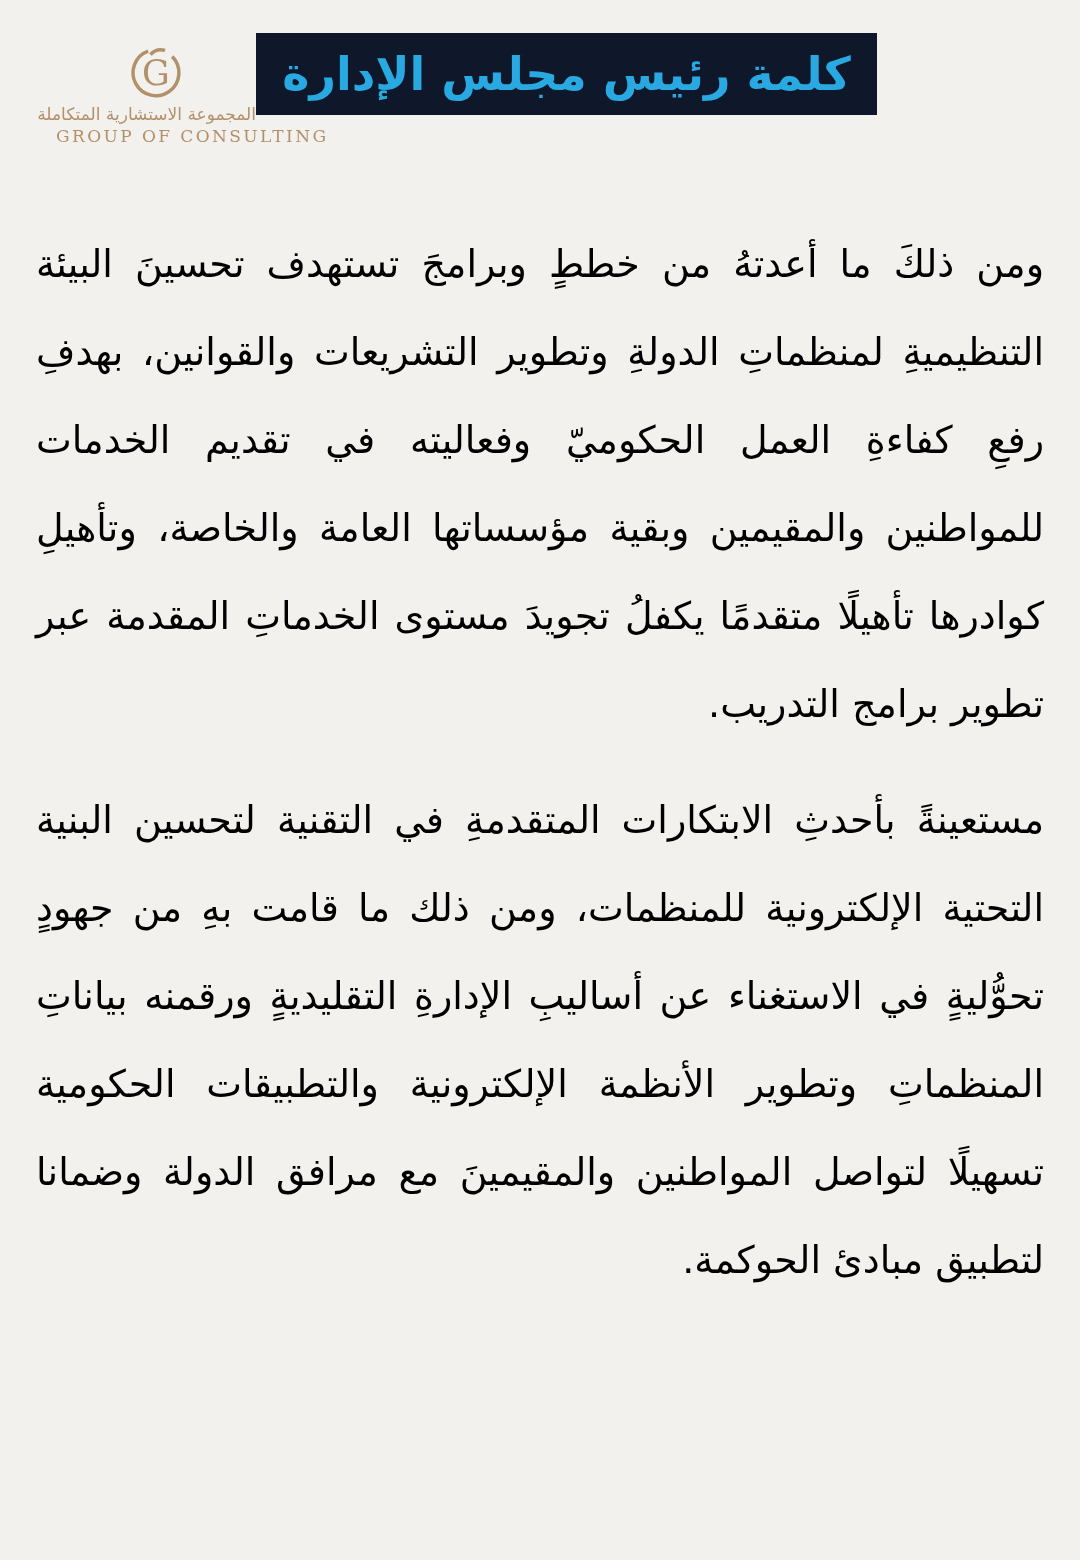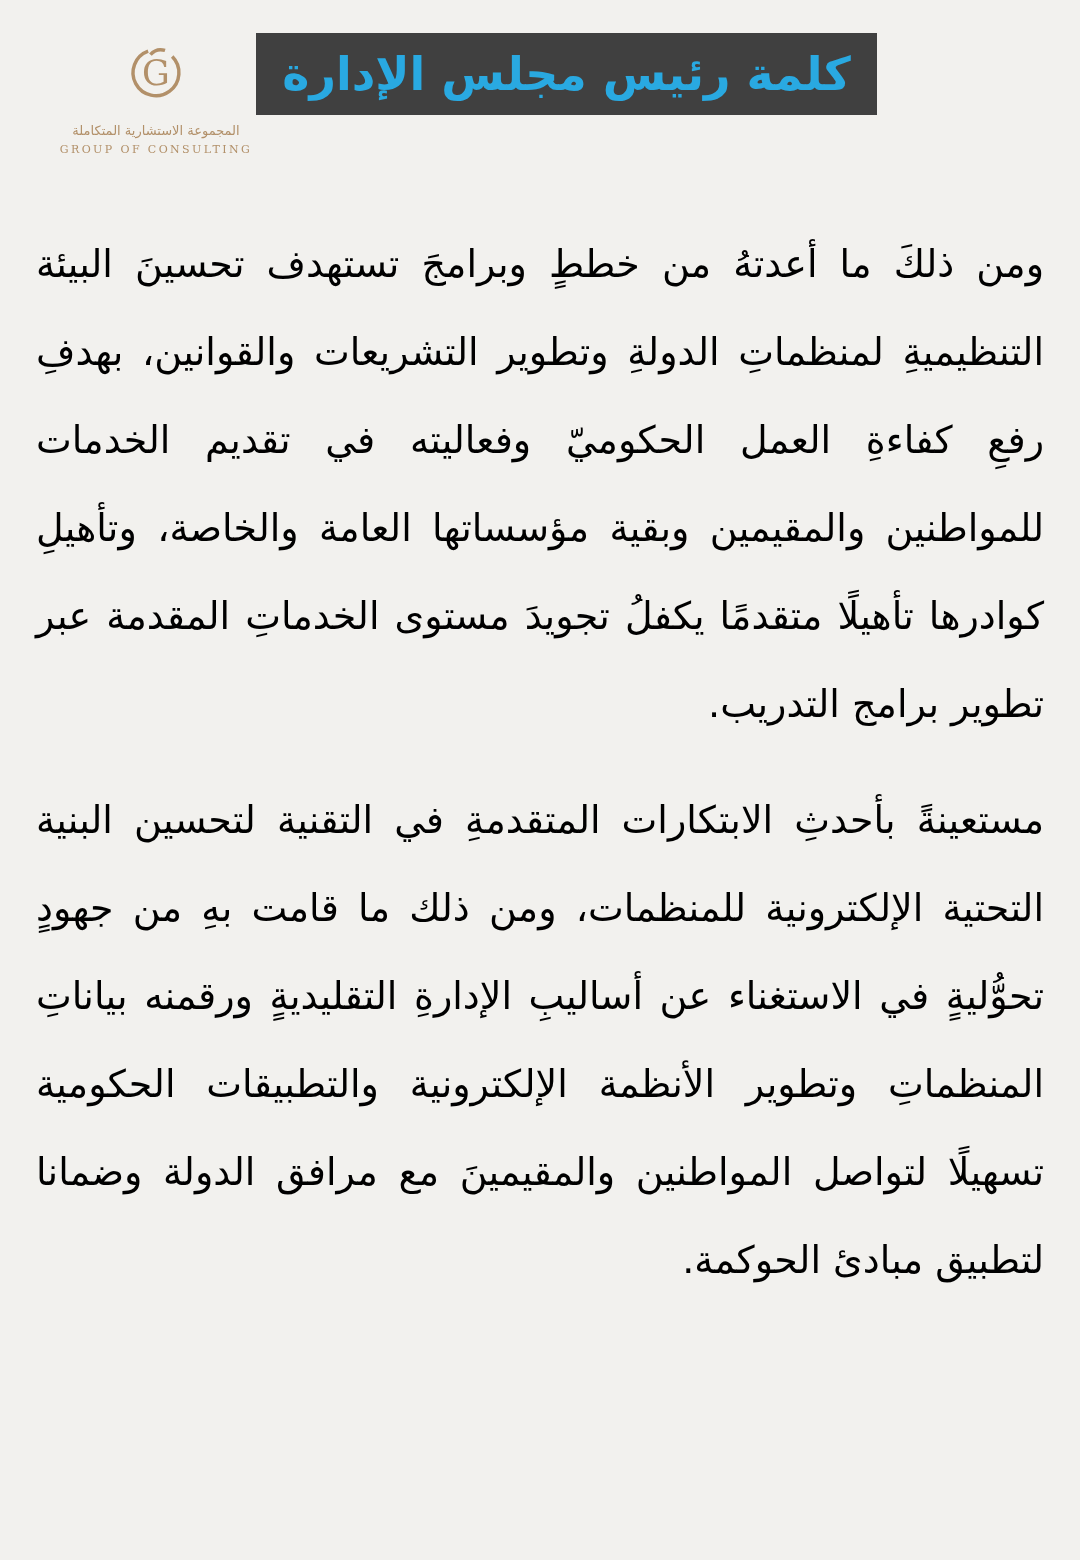--- a/index.html
+++ b/index.html
@@ -22,43 +22,43 @@
     color: #B29069;
   }
   .logo-mark { display: block; margin: 0 auto; width: 70px; height: 64px; }
   .logo-ring { fill: none; stroke: #B29069; stroke-width: 5; }
   .logo-g {
     font-family: "DejaVu Serif", serif;
     font-size: 50px;
     fill: #B29069;
   }
   .logo-ar {
-    font-size: 13px;
+    font-size: 17px;
     line-height: 18px;
-    margin-top: 18px;
+    margin-top: 1px;
     direction: rtl;
     white-space: nowrap;
   }
   .logo-en {
     font-family: "DejaVu Serif", serif;
-    font-size: 11px;
+    font-size: 17px;
     letter-spacing: 2.4px;
     margin-top: 3px;
     white-space: nowrap;
   }
 
   
   .title-box {
     position: absolute;
     left: 256px;
     top: 33px;
     width: 621px;
     height: 82px;
     margin: 0;
-    background: #404040;
+    background: #0f172a;
     display: flex;
     align-items: center;
     justify-content: center;
     direction: rtl;
   }
   .title-text {
     color: #29A9E1;
     font-size: 46px;
     font-weight: bold;
     letter-spacing: 0;

